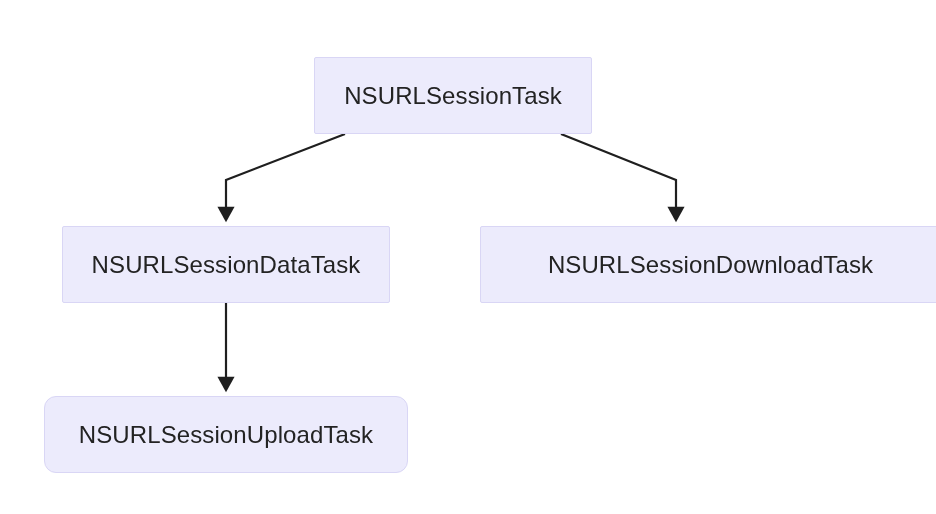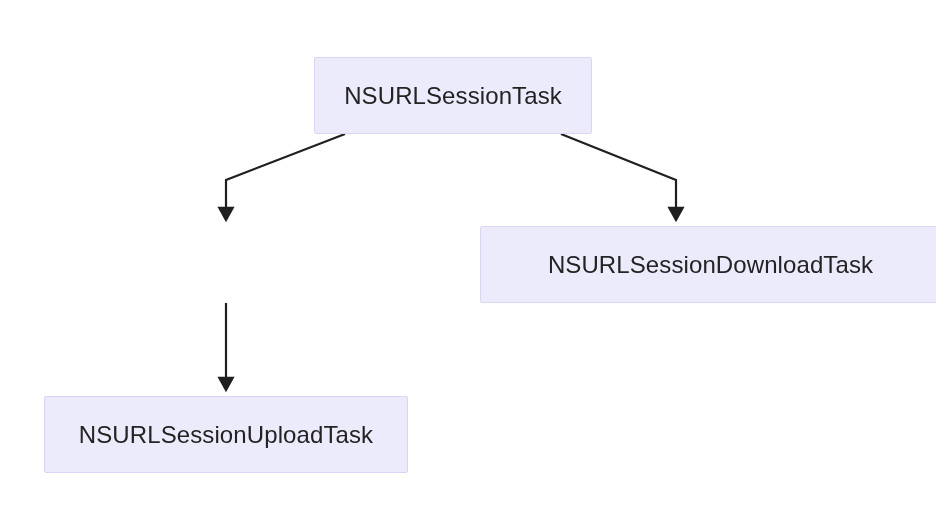--- a/index.html
+++ b/index.html
@@ -67,20 +67,21 @@
     left: 480px;
     top: 226px;
     width: 461px;
     height: 77px;
   }
   #node-uploadtask {
     left: 44px;
     top: 396px;
     width: 364px;
     height: 77px;
+    border-radius: 12px;
   }
 </style>
 </head>
 <body>
 
 <div id="diagram-root">
 
   <svg id="edge-layer" viewBox="0 0 936 514" width="936" height="514" xmlns="http://www.w3.org/2000/svg">
     <defs>
       <marker id="arrowhead" markerWidth="9" markerHeight="9" refX="3.2" refY="4.5" orient="auto" markerUnits="strokeWidth">
@@ -98,20 +99,23 @@
 
     <g>
       <polyline points="226,303 226,383" fill="none" stroke="#1F1F1F" stroke-width="2.2" stroke-linejoin="miter" stroke-linecap="butt" marker-end="url(#arrowhead)"></polyline>
     </g>
   </svg>
 
   <div class="node" id="node-task">
     <span class="node-label">NSURLSessionTask</span>
   </div>
 
+  <div class="node" id="node-datatask">
+    <span class="node-label">NSURLSessionDataTask</span>
+  </div>
 
   <div class="node" id="node-downloadtask">
     <span class="node-label">NSURLSessionDownloadTask</span>
   </div>
 
   <div class="node" id="node-uploadtask">
     <span class="node-label">NSURLSessionUploadTask</span>
   </div>
 
 </div>

